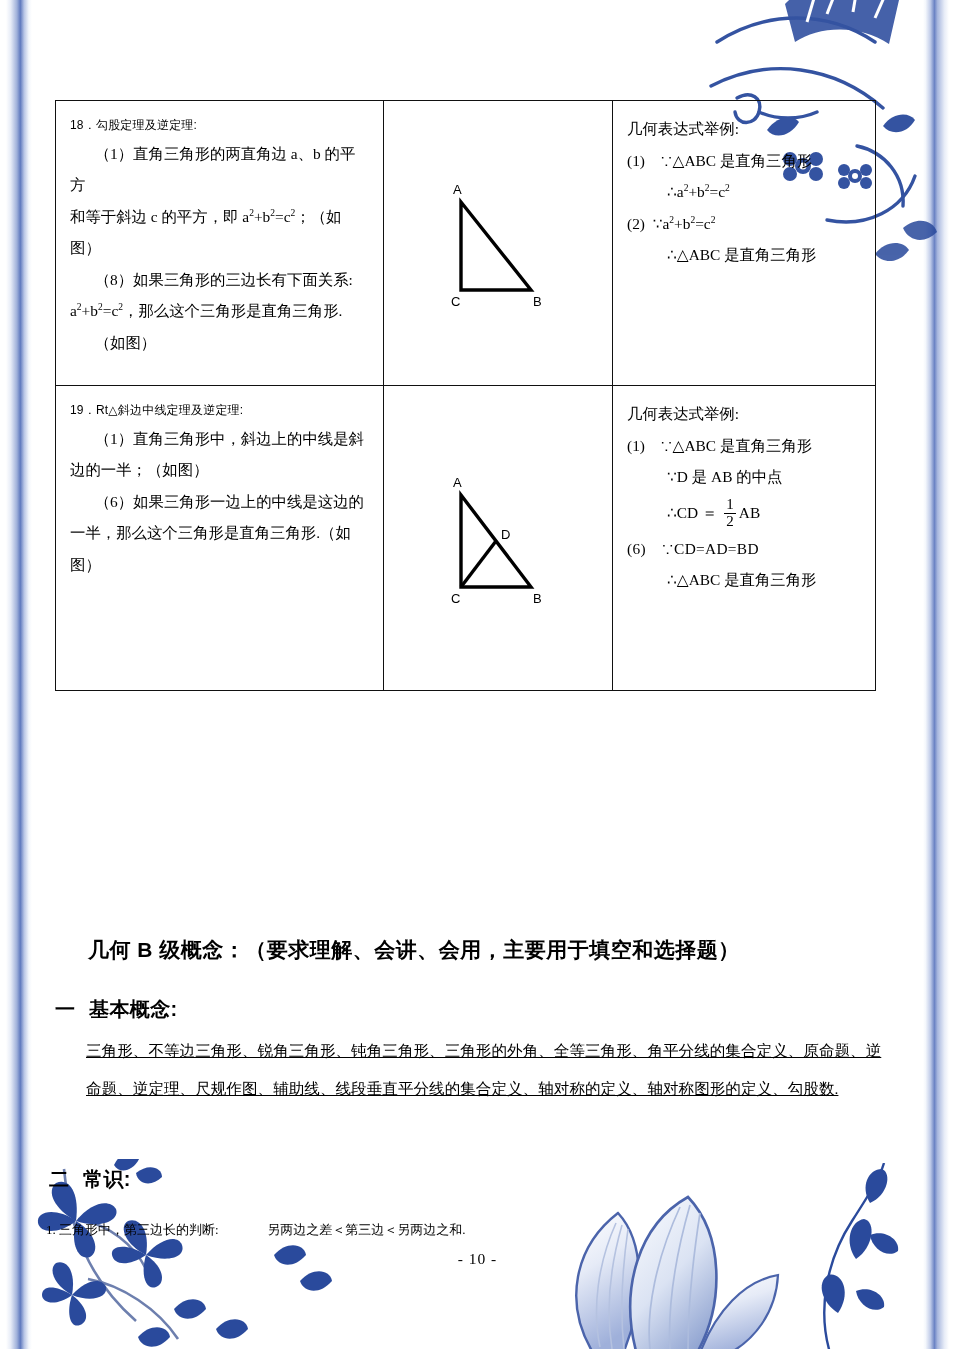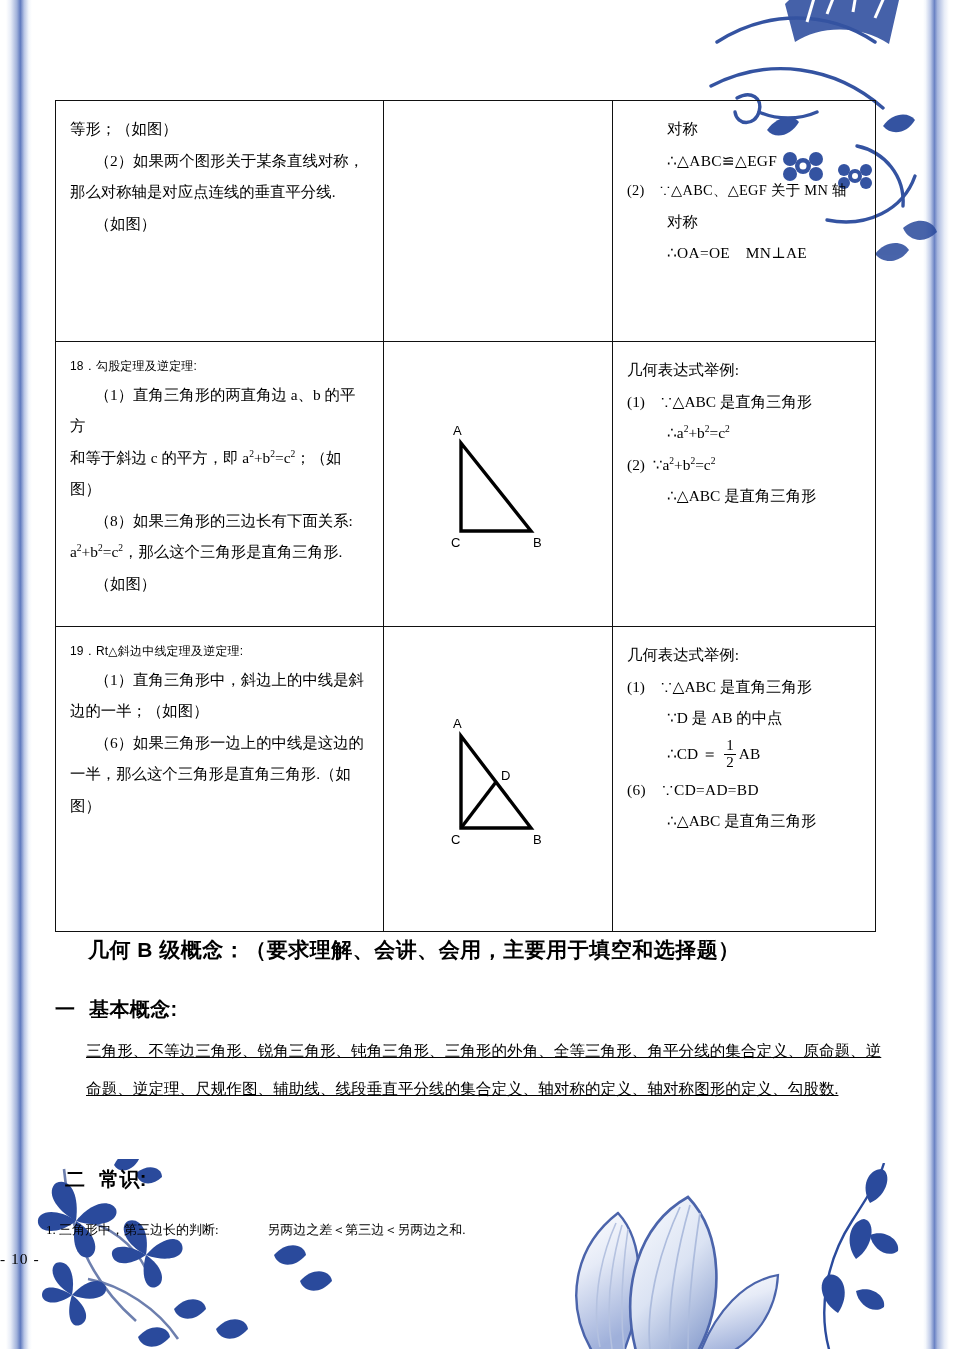--- a/index.html
+++ b/index.html
@@ -69,35 +69,35 @@
     position:absolute;left:88px;top:936px;
     font-family:"Liberation Sans","DejaVu Sans",sans-serif;
     font-weight:bold;font-size:21px;letter-spacing:.5px;white-space:nowrap;
   }
   .sub-head{
     position:absolute;
     font-family:"Liberation Sans","DejaVu Sans",sans-serif;
     font-weight:bold;font-size:20px;letter-spacing:.4px;white-space:nowrap;
   }
   .sh1{left:55px;top:996px;}
-  .sh2{left:65px;top:1166px;}
+  .sh2{left:49px;top:1166px;}
   .sub-head .num{display:inline-block;width:34px;}
 
   .body-par{
     position:absolute;left:86px;top:1032px;width:800px;
     font-size:15.6px;line-height:2.42;text-decoration:underline;
   }
   .list-line{
     position:absolute;left:46px;top:1220px;width:860px;
     font-size:13px;line-height:1.6;white-space:nowrap;
   }
   .gap{display:inline-block;width:42px;}
 
   .pagenum{
-    position:absolute;left:0;right:0;top:1250px;
+    position:absolute;left:0;right:0;top:1250px;text-align:center;
     font-size:15.5px;letter-spacing:1px;z-index:3;
   }
 </style>
 </head>
 <body>
 
 <div class="page-deco">
   <div class="edge-stripe left"></div>
   <div class="edge-stripe right"></div>
 
@@ -229,36 +229,20 @@
 <div class="sheet">
 
 <table class="ttable">
   <colgroup>
         <col class="col-a">
         <col class="col-b">
         <col class="col-c">
       </colgroup>
   <tbody>
 
-  <tr class="row1">
-    <td>
-      <div class="cn">等形；（如图）</div>
-      <div class="cn indent">（2）如果两个图形关于某条直线对称，</div>
-      <div class="cn">那么对称轴是对应点连线的垂直平分线.</div>
-      <div class="cn indent">（如图）</div>
-    </td>
-    <td></td>
-    <td>
-      <div class="cn ind2">对称</div>
-      <div class="cn ind2 lbl">∴△ABC≌△EGF</div>
-      <div class="cn lbl sm">(2)　∵△ABC、△EGF 关于 MN 轴</div>
-      <div class="cn ind2">对称</div>
-      <div class="cn ind2 lbl">∴OA=OE　MN⊥AE</div>
-    </td>
-  </tr>
 
   <tr class="row2">
     <td>
       <div class="hd">18．勾股定理及逆定理:</div>
       <div class="cn indent">（1）直角三角形的两直角边 a、b 的平方</div>
       <div class="cn">和等于斜边 c 的平方，即 a<sup>2</sup>+b<sup>2</sup>=c<sup>2</sup>；（如图）</div>
       <div class="cn indent">（8）如果三角形的三边长有下面关系:</div>
       <div class="cn">a<sup>2</sup>+b<sup>2</sup>=c<sup>2</sup>，那么这个三角形是直角三角形.</div>
       <div class="cn indent">（如图）</div>
     </td>

